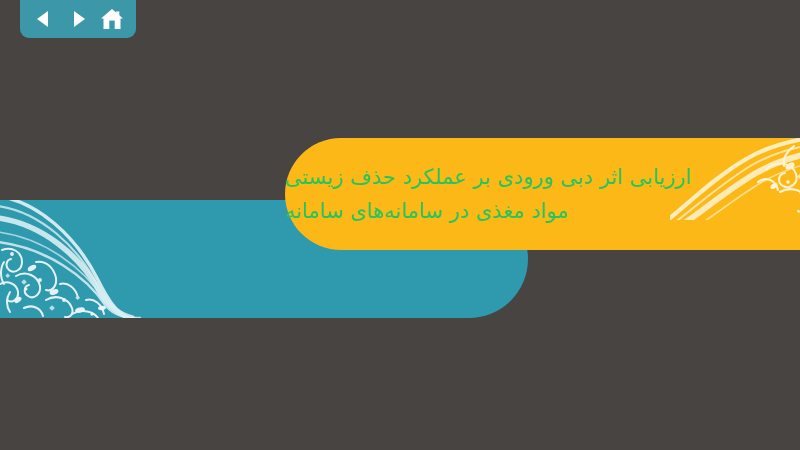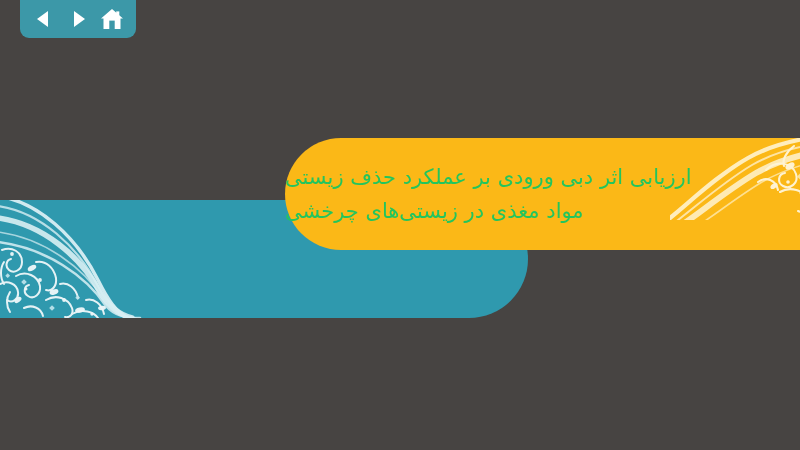--- a/index.html
+++ b/index.html
@@ -229,16 +229,16 @@
         <rect x="128" y="40" width="5" height="5" transform="rotate(45 130.5 42.5)"></rect>
         <rect x="158" y="28" width="5" height="5" transform="rotate(45 160.5 30.5)"></rect>
         <rect x="144" y="62" width="4" height="4" transform="rotate(45 146 64)"></rect>
         <rect x="178" y="44" width="4" height="4" transform="rotate(45 180 46)"></rect>
       </g>
     </svg>
   </div>
 
   <div id="title-block">
     <div class="title-line">ارزیابی اثر دبی ورودی بر عملکرد حذف زیستی</div>
-    <div class="title-line">مواد مغذی در زیستی‌های چرخشی</div>
+    <div class="title-line">مواد مغذی در سامانه‌های سامانه</div>
   </div>
 
 </div>
 
 </body></html>

